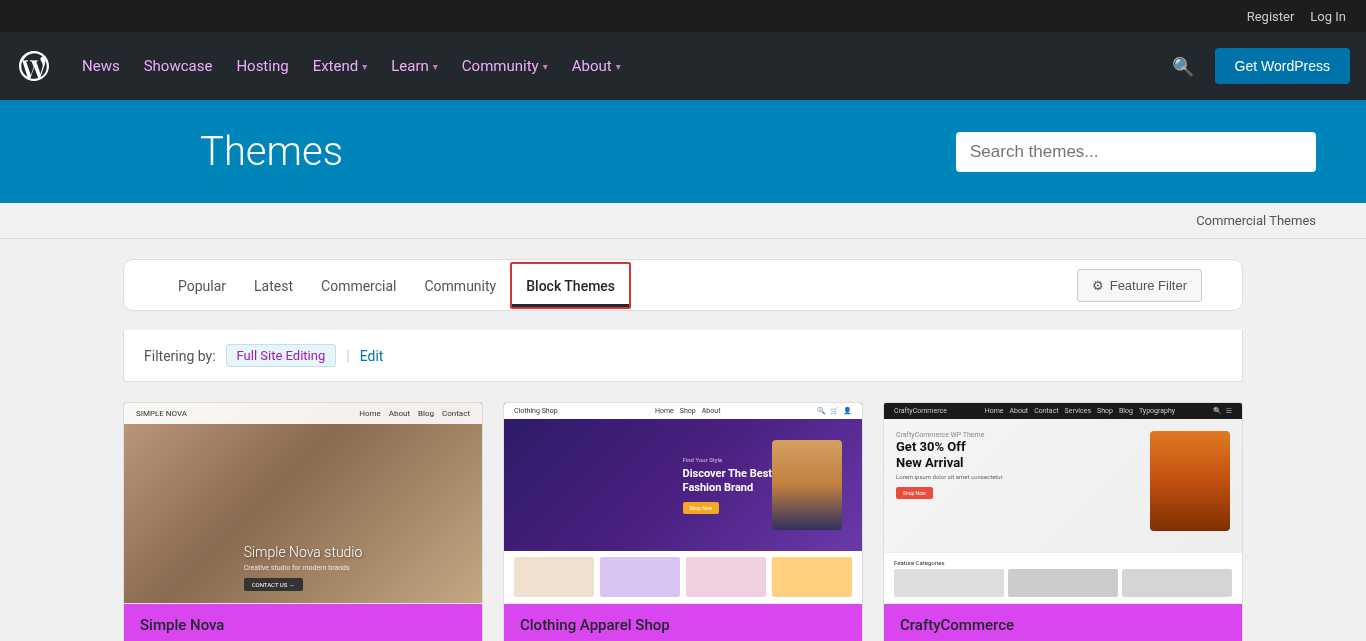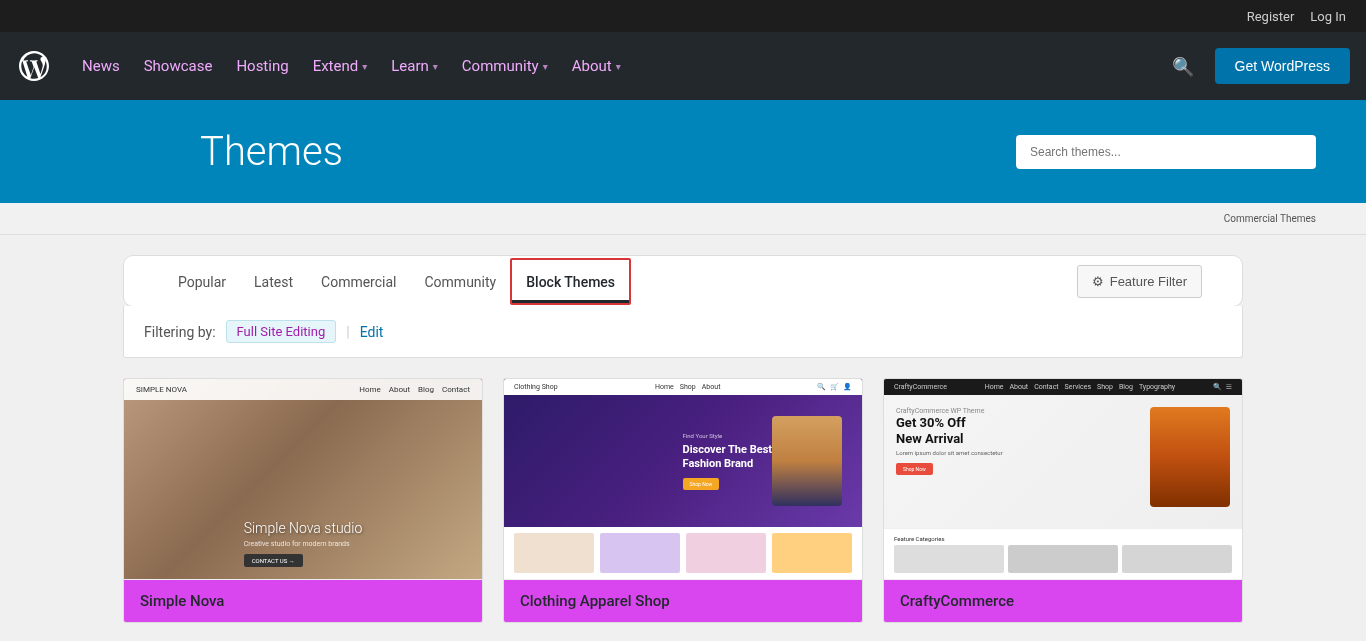--- a/index.html
+++ b/index.html
@@ -88,56 +88,57 @@
       justify-content: space-between;
       padding-left: 200px;
       padding-right: 50px;
     }
     .themes-title {
       color: #fff;
       font-size: 40px;
       font-weight: 300;
     }
     .themes-search {
-      width: 300px;
+      width: 360px;
       padding: 10px 14px;
-      font-size: 12px;
+      font-size: 17px;
       border: none;
       border-radius: 4px;
       outline: none;
       color: #555;
     }
 
     
     .secondary-nav {
       background: #f1f1f1;
       border-bottom: 1px solid #ddd;
       display: flex;
       justify-content: flex-end;
       padding: 10px 50px;
     }
     .commercial-link {
       color: #555;
       text-decoration: none;
-      font-size: 10px;
+      font-size: 13px;
     }
 
     
     .main-content {
       max-width: 1160px;
       margin: 0 auto;
       padding: 20px;
     }
 
     
     .filter-tabs-container {
       background: #fff;
       border: 1px solid #ddd;
       border-radius: 10px;
       padding: 0 20px;
+      margin-bottom: 20px;
     }
     .filter-tab {
       padding: 18px 14px 14px;
       font-size: 14px;
       color: #555;
       text-decoration: none;
       cursor: pointer;
       border-bottom: 3px solid transparent;
       margin-bottom: -1px;
       display: inline-block;

